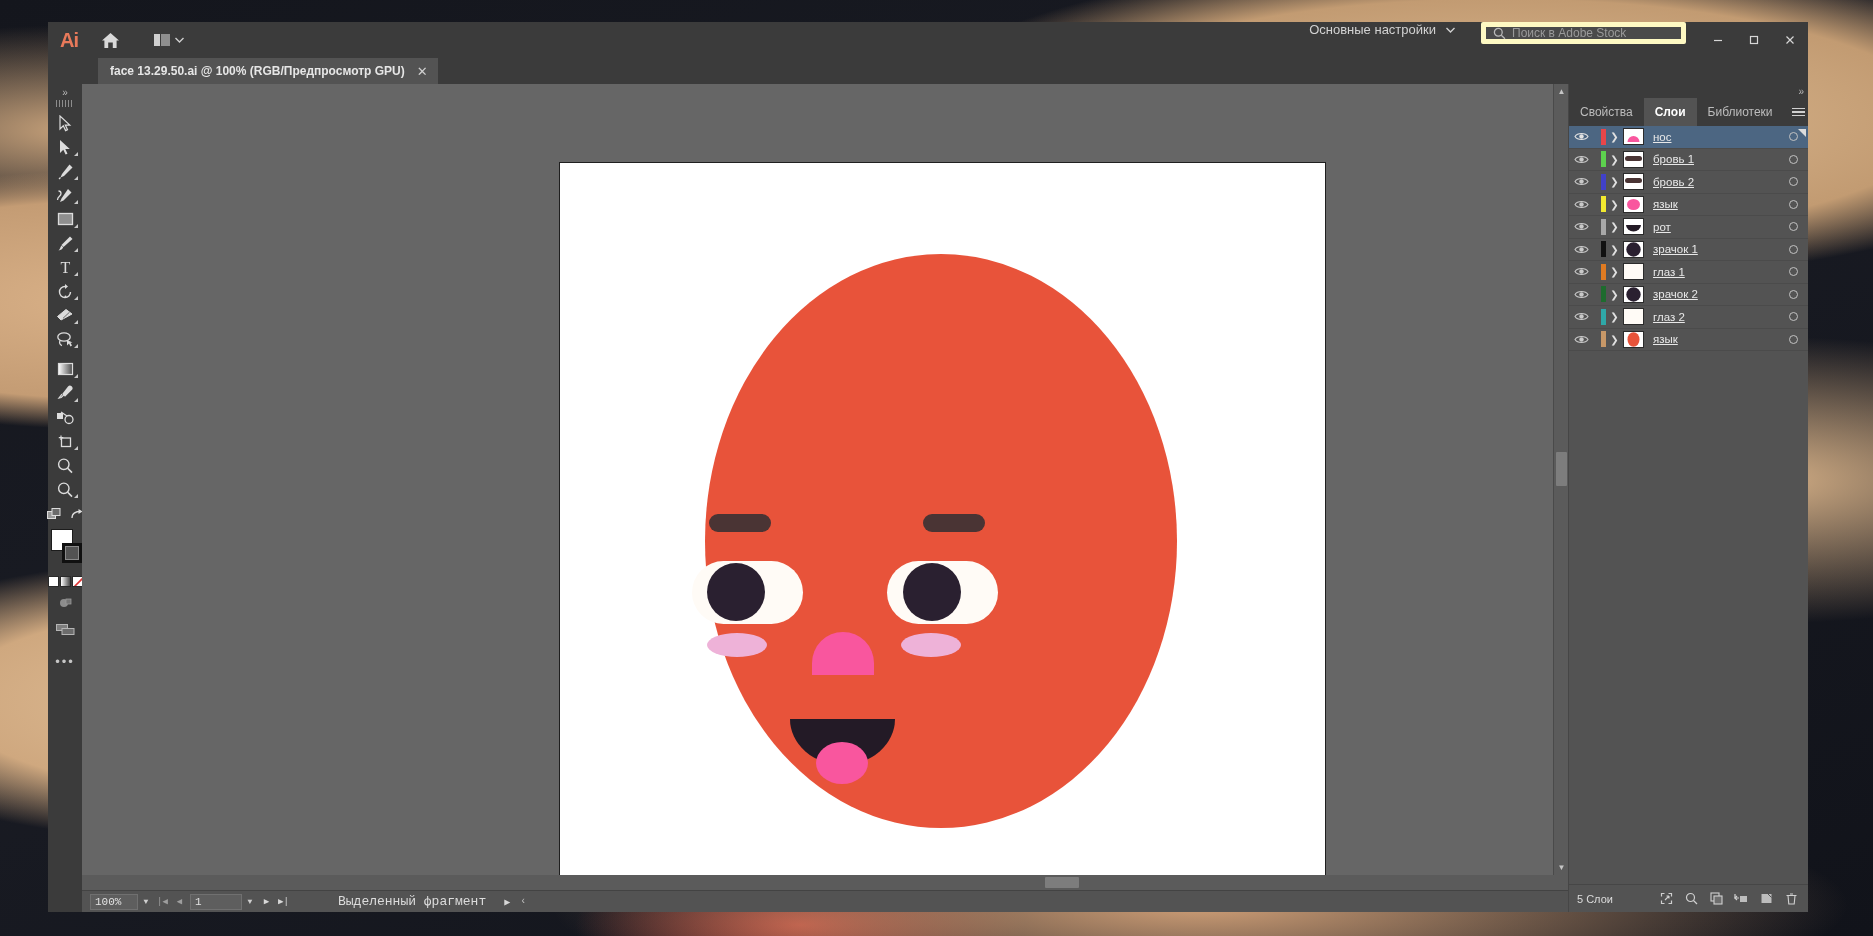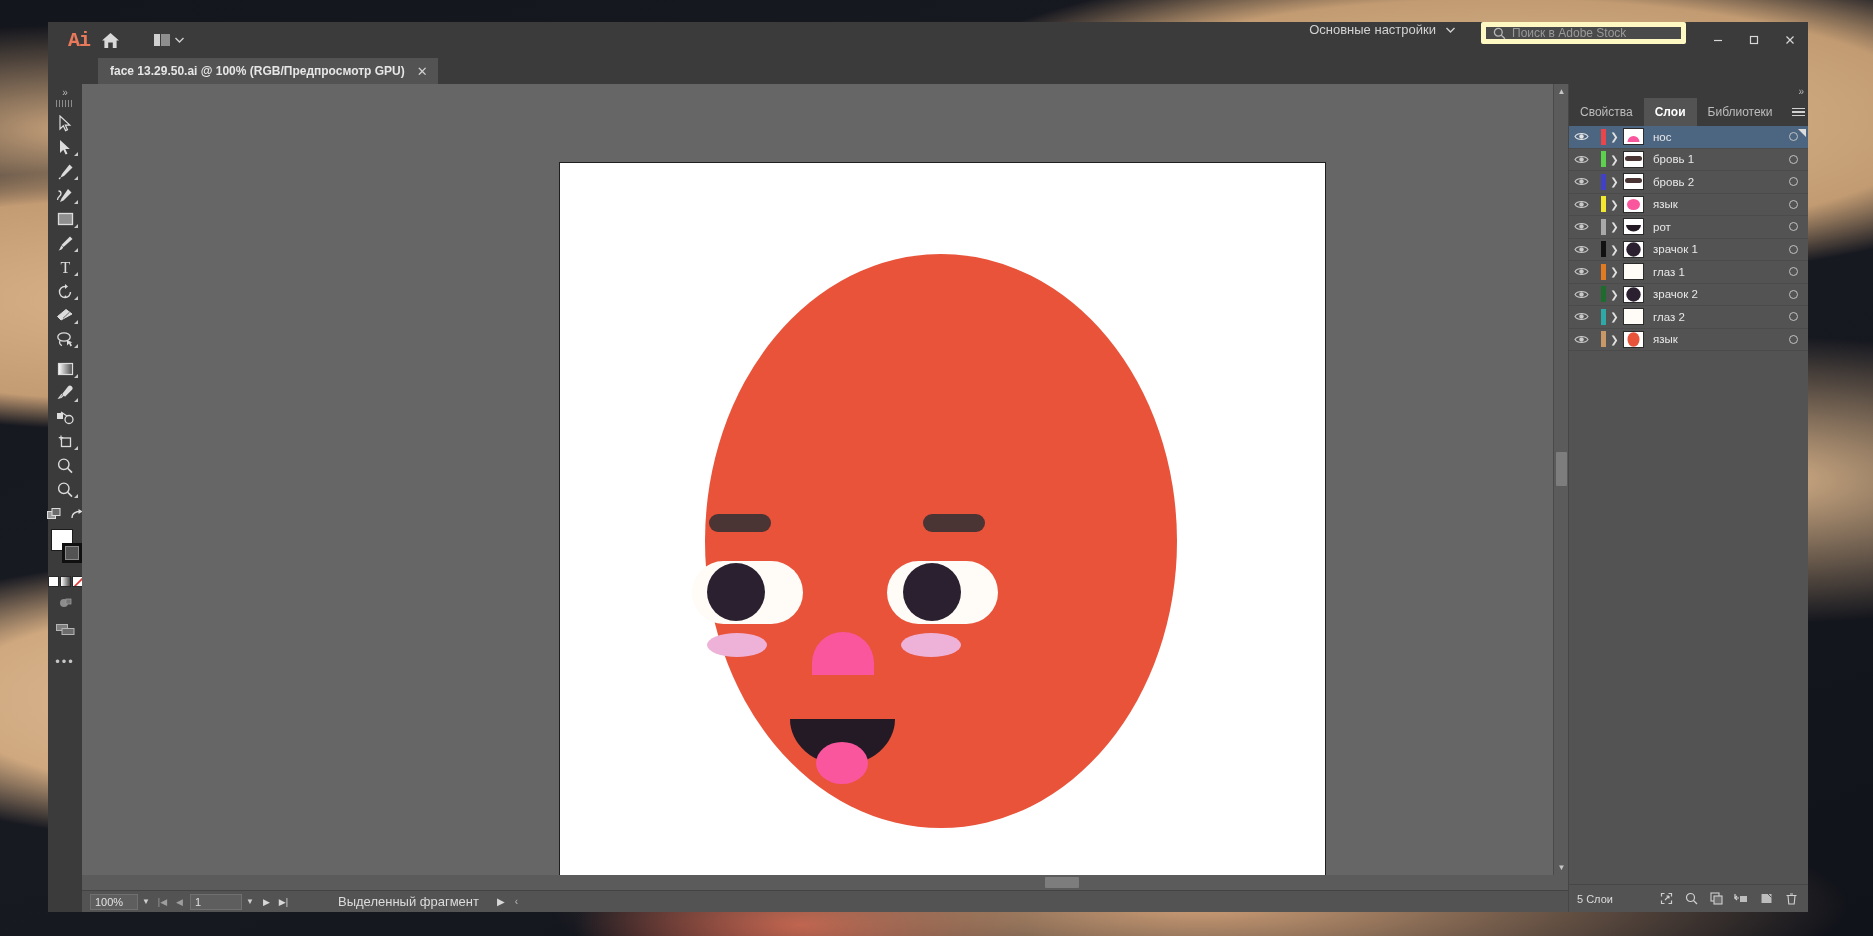--- a/index.html
+++ b/index.html
@@ -36,23 +36,23 @@
     display: flex; flex-direction: column;
   }
 
   
   #menubar {
     height: 36px; background: #3b3b3b;
     display: flex; align-items: center;
     flex: 0 0 36px; position: relative;
   }
   .ai-logo {
-    width: 42px; text-align: right;
+    width: 42px; text-align: center;
     color: #e8795a; font-size: 20px; font-weight: bold;
-    font-family: Liberation Mono, monospace; letter-spacing: -1px;
+    font-family: Liberation Sans, sans-serif; letter-spacing: -1px;
   }
   .home-btn {
     width: 40px; display: flex; align-items: center; justify-content: center;
   }
   .menu-items { display: flex; align-items: center; margin-left: 16px; }
   .menu-item {
     color: #d2d2d2; font-size: 13.5px;
     padding: 6px 11px; white-space: nowrap;
   }
   .arrange-btn {
@@ -171,20 +171,21 @@
     color: #c6c6c6; font-size: 8px;
   }
   #v-scroll .arr.up { top: 0; }
   #v-scroll .arr.dn { bottom: 0; }
 
   
   #statusbar {
     height: 22px; flex: 0 0 22px; background: #535353;
     display: flex; align-items: center; border-top: 1px solid #434343;
     position: relative;
+    font-family: Liberation Mono, monospace;
   }
   .zoom-field {
     width: 48px; height: 16px; margin-left: 8px;
     background: #5e5e5e; border: 1px solid #707070;
     color: #e2e2e2; font-size: 11px; display: flex;
     align-items: center; padding-left: 4px;
   }
   .sb-caret {
     width: 16px; display: flex; align-items: center; justify-content: center;
     color: #cfcfcf; font-size: 8px;
@@ -251,21 +252,21 @@
     color: #e0e0e0; font-size: 10px;
   }
   .lr-thumb {
     width: 21px; height: 17px; background: #ffffff;
     border: 1px solid #2b2b2b; overflow: hidden;
     display: flex; align-items: center; justify-content: center;
   }
   .lr-thumb svg { display: block; }
   .lr-name {
     margin-left: 9px; color: #e8e8e8; font-size: 11.5px;
-    white-space: nowrap; overflow: hidden;
+    white-space: nowrap; overflow: hidden; text-decoration: underline;
   }
   .lr-target {
     margin-left: auto; margin-right: 10px;
     width: 9px; height: 9px; border: 1.4px solid #c2c2c2; border-radius: 50%;
   }
   .lr-sel-sq {
     position: absolute; right: 2px; top: 3px;
     width: 0; height: 0;
     border-left: 8px solid transparent; border-top: 8px solid #dcdcdc;
   }

